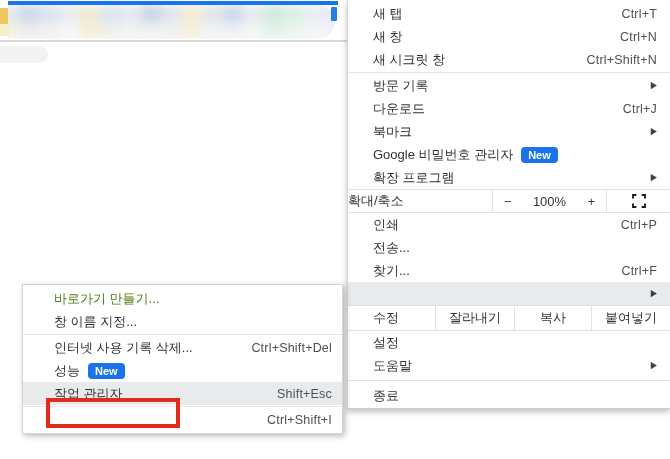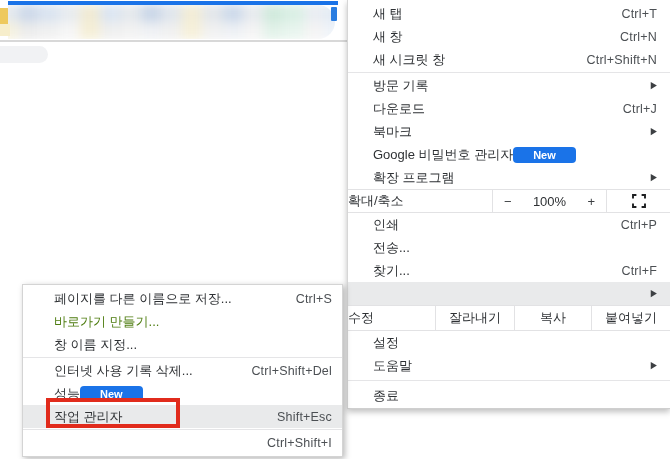--- a/index.html
+++ b/index.html
@@ -23,36 +23,36 @@
   .blue-glyph{position:absolute;left:331px;top:7px;width:6px;height:14px;background:#2a7de1;border-radius:1px}
   .chrome-hline{position:absolute;left:0;top:40px;width:347px;height:2px;background:#d8d8d8}
   .gray-pill{position:absolute;left:-10px;top:46px;width:58px;height:17px;background:#f1f2f4;border-radius:0 12px 12px 0}
   
   .mi{display:flex;align-items:center;height:23px;padding:0 13px 0 25px;font-size:13px;color:#2e3134;white-space:nowrap}
   .mi .lbl{flex:0 0 auto}
   .mi .sc{margin-left:auto;color:#4c5054;font-size:12.5px;letter-spacing:.2px}
   .mi .arrow{margin-left:auto;font-size:8px;color:#3d4043;transform:scaleY(1.15)}
   .mi.hl{background:#e9eaeb}
   .mi.dim .lbl{color:#4d7c0f}
-  .badge{background:#1a73e8;color:#fff;font-size:11px;font-weight:700;line-height:16px;padding:0 20px;border-radius:4px;margin-left:0}
+  .badge{background:#1a73e8;color:#fff;font-size:11px;font-weight:700;line-height:16px;padding:0 7px;border-radius:4px;margin-left:8px}
   .sep{height:1px;background:#e5e5e7;margin:1px 0}
   
   .main-menu{
     position:absolute;left:347px;top:0;width:323px;height:409px;z-index:5;
     background:#fff;border-left:1px solid #d6d6d6;border-bottom:1px solid #cfcfcf;
     box-shadow:0 3px 6px rgba(0,0,0,.25);box-sizing:border-box;padding-top:2px;
   }
   .zoom-row{display:flex;align-items:stretch;height:22px;border-top:1px solid #e2e2e4;border-bottom:1px solid #e2e2e4;font-size:13px;color:#2e3134}
   .z-label{width:144px;display:flex;align-items:center;box-sizing:border-box}
   .v-div{width:1px;background:#e2e2e4}
   .z-ctrl{width:113px;display:flex;align-items:center;justify-content:space-between;padding:0 11px;box-sizing:border-box}
   .z-btn{cursor:default;color:#3b3e41;font-size:13px}
   .z-fs{flex:1;display:flex;align-items:center;justify-content:center}
   .edit-row{display:flex;align-items:stretch;height:24px;border-top:1px solid #e2e2e4;border-bottom:1px solid #e2e2e4;font-size:13px;color:#2e3134}
-  .e-label{width:87px;display:flex;align-items:center;box-sizing:border-box}
+  .e-label{width:87px;display:flex;align-items:center;padding-left:25px;box-sizing:border-box}
   .e-cell{display:flex;align-items:center;justify-content:center;box-sizing:border-box}
   .e-cut{width:78px}.e-copy{width:76px}.e-paste{flex:1}
   
   .sub-menu{
     position:absolute;left:22px;top:284px;width:321px;z-index:20;
     background:#fff;border:1px solid #d4d4d4;box-sizing:border-box;
     box-shadow:2px 2px 6px rgba(0,0,0,.28);padding:2px 0;
   }
   .sub-menu .mi{padding:0 10px 0 31px}
   
@@ -204,24 +204,20 @@
   </div>
 
   <div class="sep" style="margin:3px 0"></div>
 
   <div class="mi">
     <span class="lbl">종료</span>
   </div>
 </div>
 
 <div class="sub-menu">
-  <div class="mi">
-    <span class="lbl">페이지를 다른 이름으로 저장...</span>
-    <span class="sc">Ctrl+S</span>
-  </div>
   <div class="mi dim">
     <span class="lbl">바로가기 만들기...</span>
   </div>
   <div class="mi">
     <span class="lbl">창 이름 지정...</span>
   </div>
 
   <div class="sep"></div>
 
   <div class="mi">

